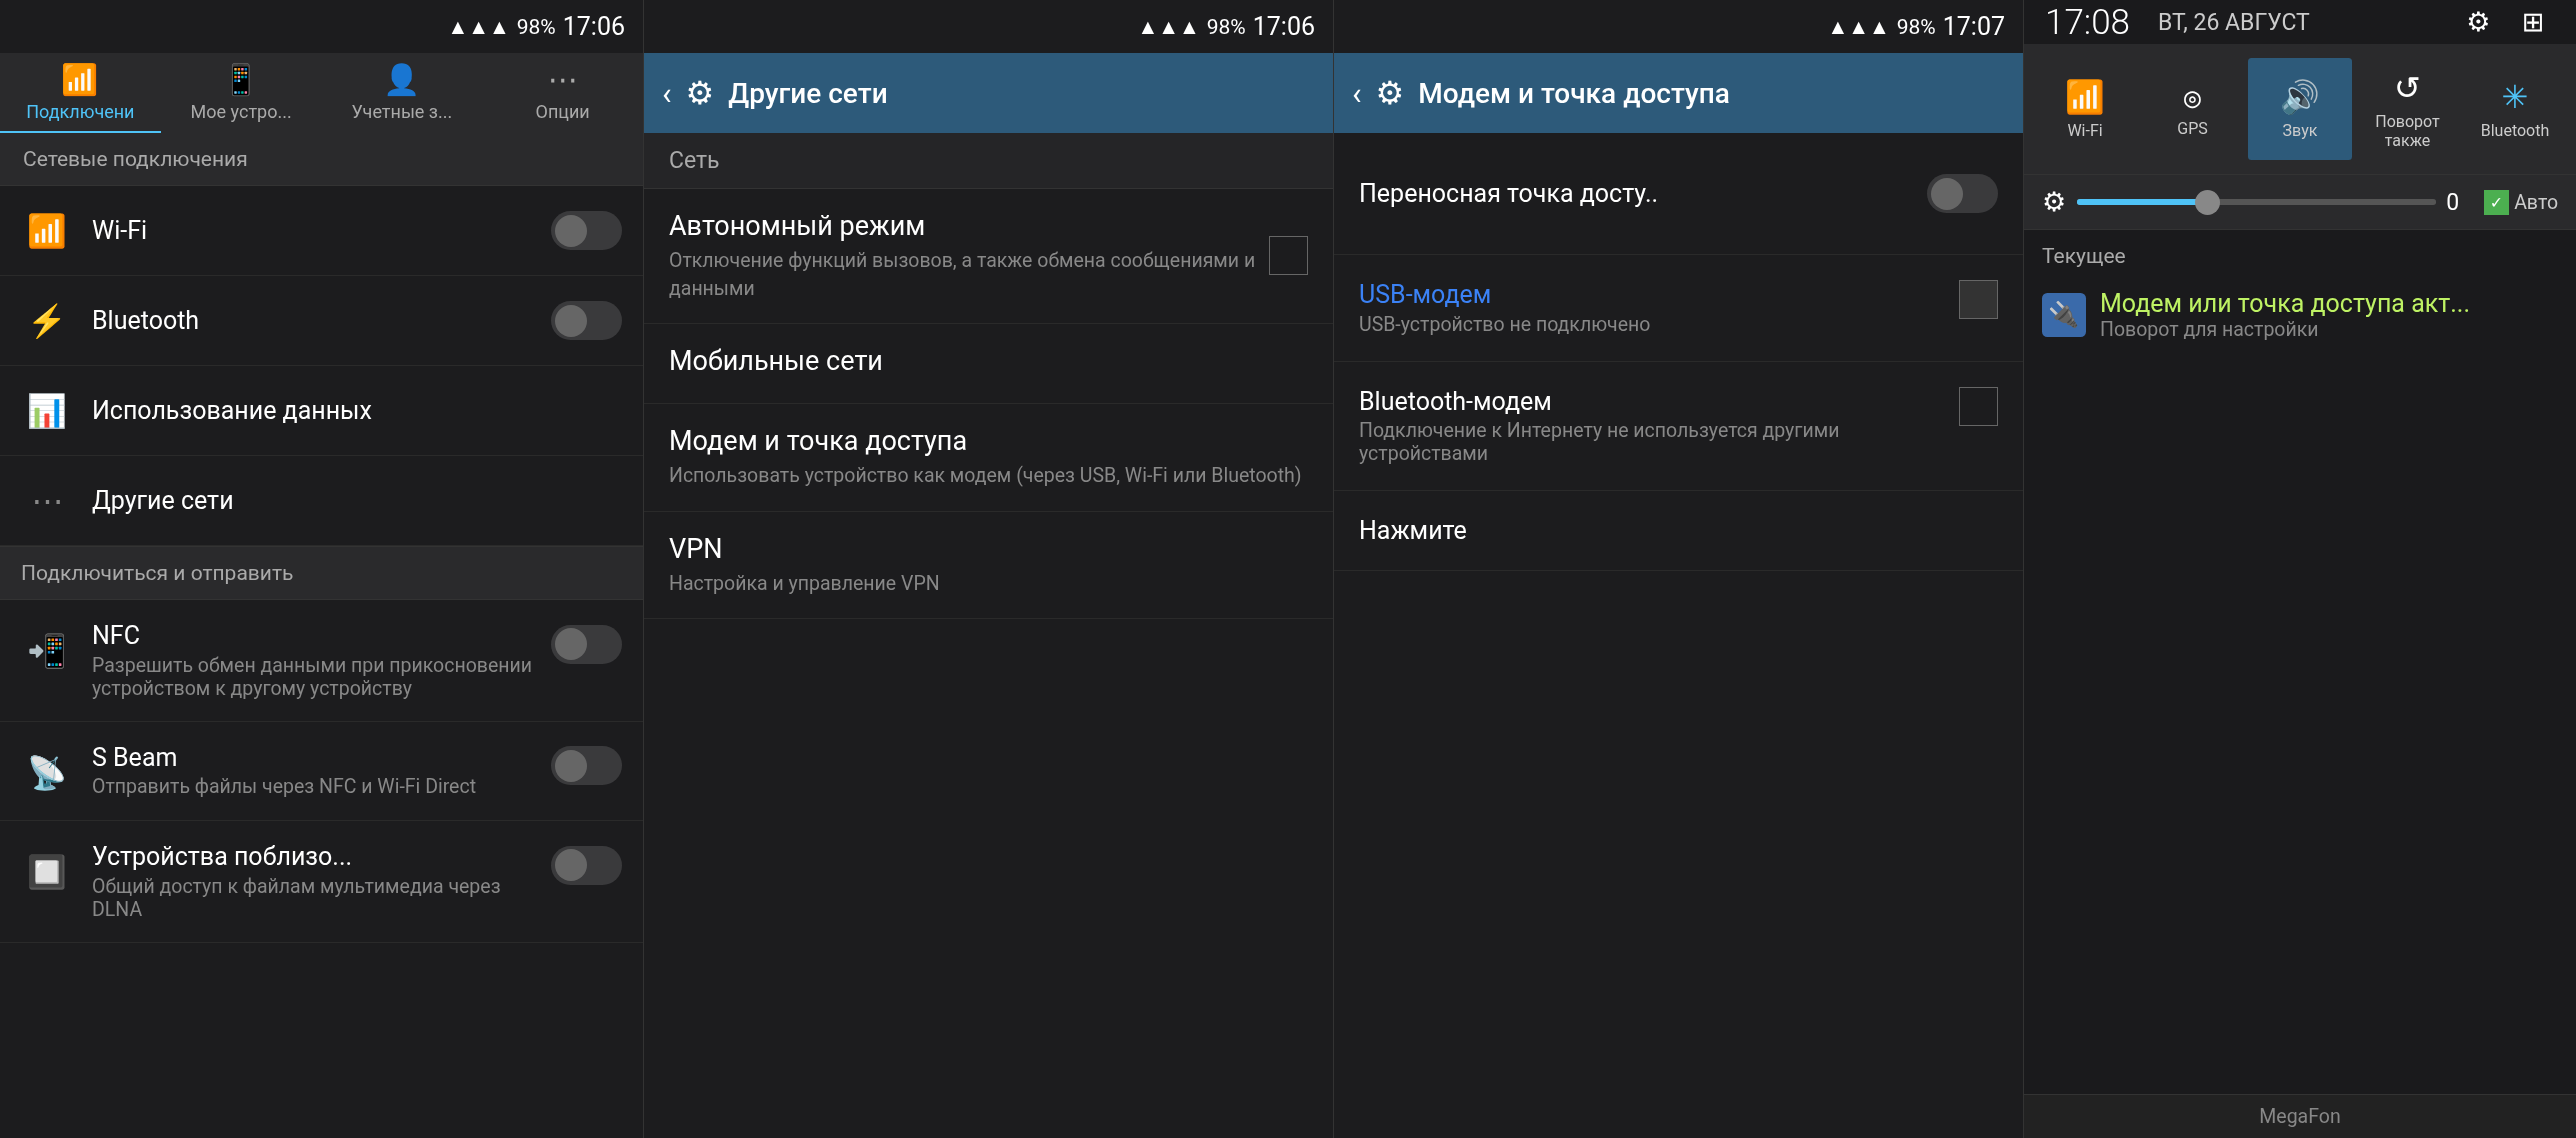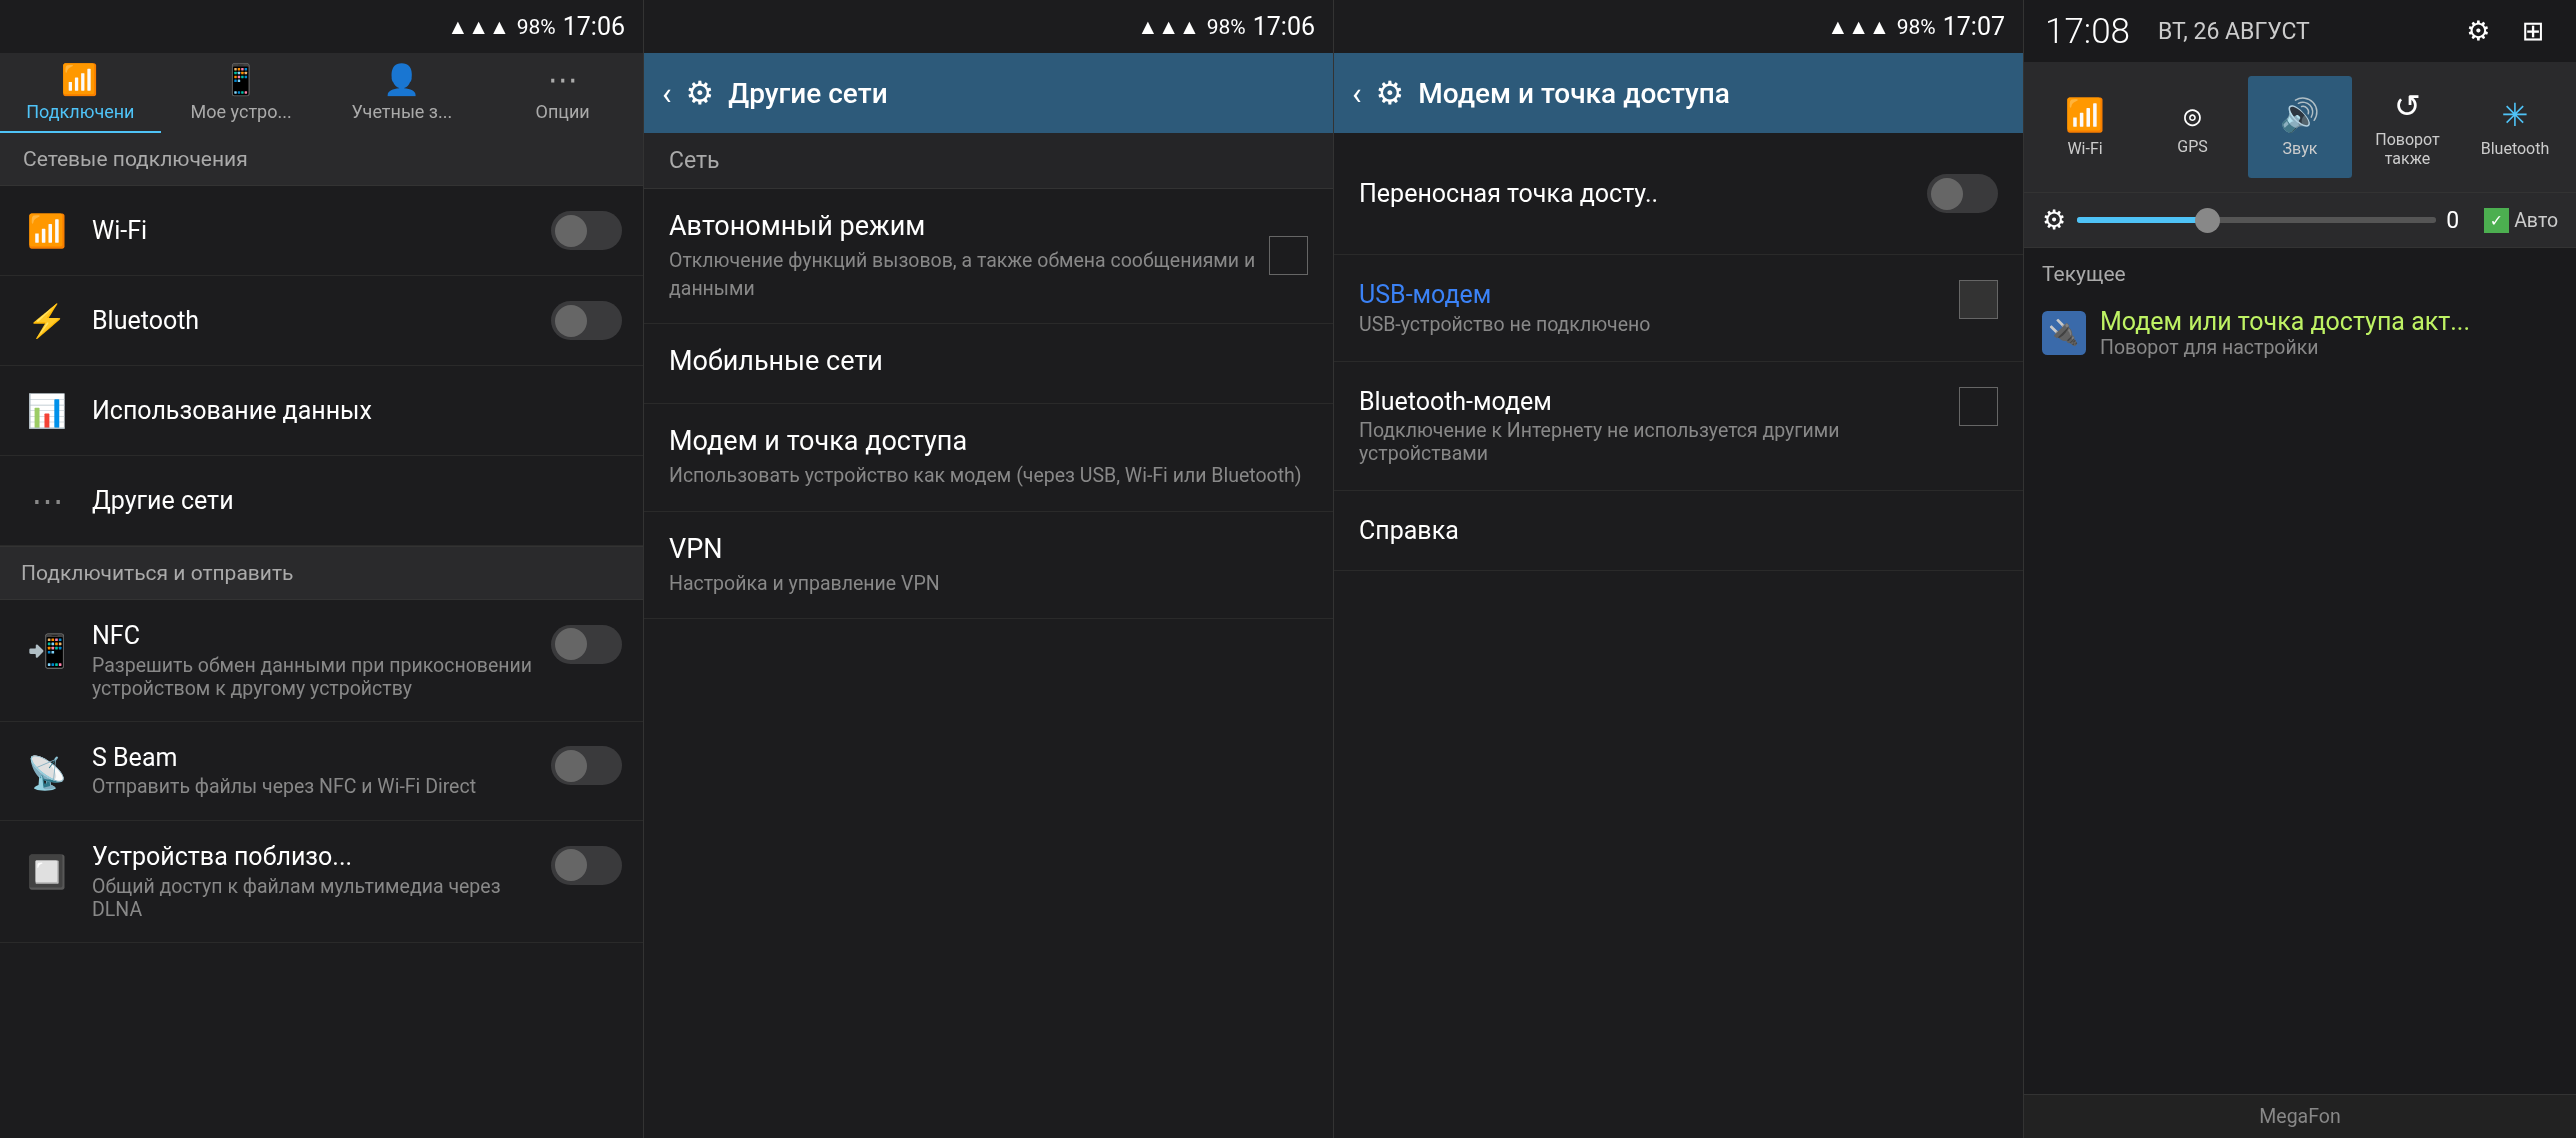--- a/index.html
+++ b/index.html
@@ -257,21 +257,21 @@
     
     .panel4 {
       width: 552px;
       height: 1139px;
       background: #1a1a1c;
       display: flex;
       flex-direction: column;
     }
 
     .qs-time-bar {
-      height: 62px;
+      height: 44px;
       background: #1a1a1c;
       display: flex;
       align-items: center;
       padding: 0 21px;
       gap: 14px;
     }
 
     .qs-time {
       color: #fff;
       font-size: 35px;
@@ -644,21 +644,21 @@
   <div class="settings-item" style="padding: 25px 25px; align-items:flex-start;">
     <div class="item-text">
       <div class="item-title">Bluetooth-модем</div>
       <div class="item-subtitle">Подключение к Интернету не используется другими устройствами</div>
     </div>
     <div class="net-item-checkbox" style="flex-shrink:0;"></div>
   </div>
 
   <div class="settings-item" style="padding: 25px 25px;">
     <div class="item-text">
-      <div class="item-title">Справка</div>
+      <div class="item-title">Нажмите</div>
     </div>
   </div>
 </div>
 
 <div class="panel4">
 
   <div class="qs-time-bar">
     <span class="qs-time">17:08</span>
     <span class="qs-date">ВТ, 26 АВГУСТ</span>
     <div class="qs-icons-right">

